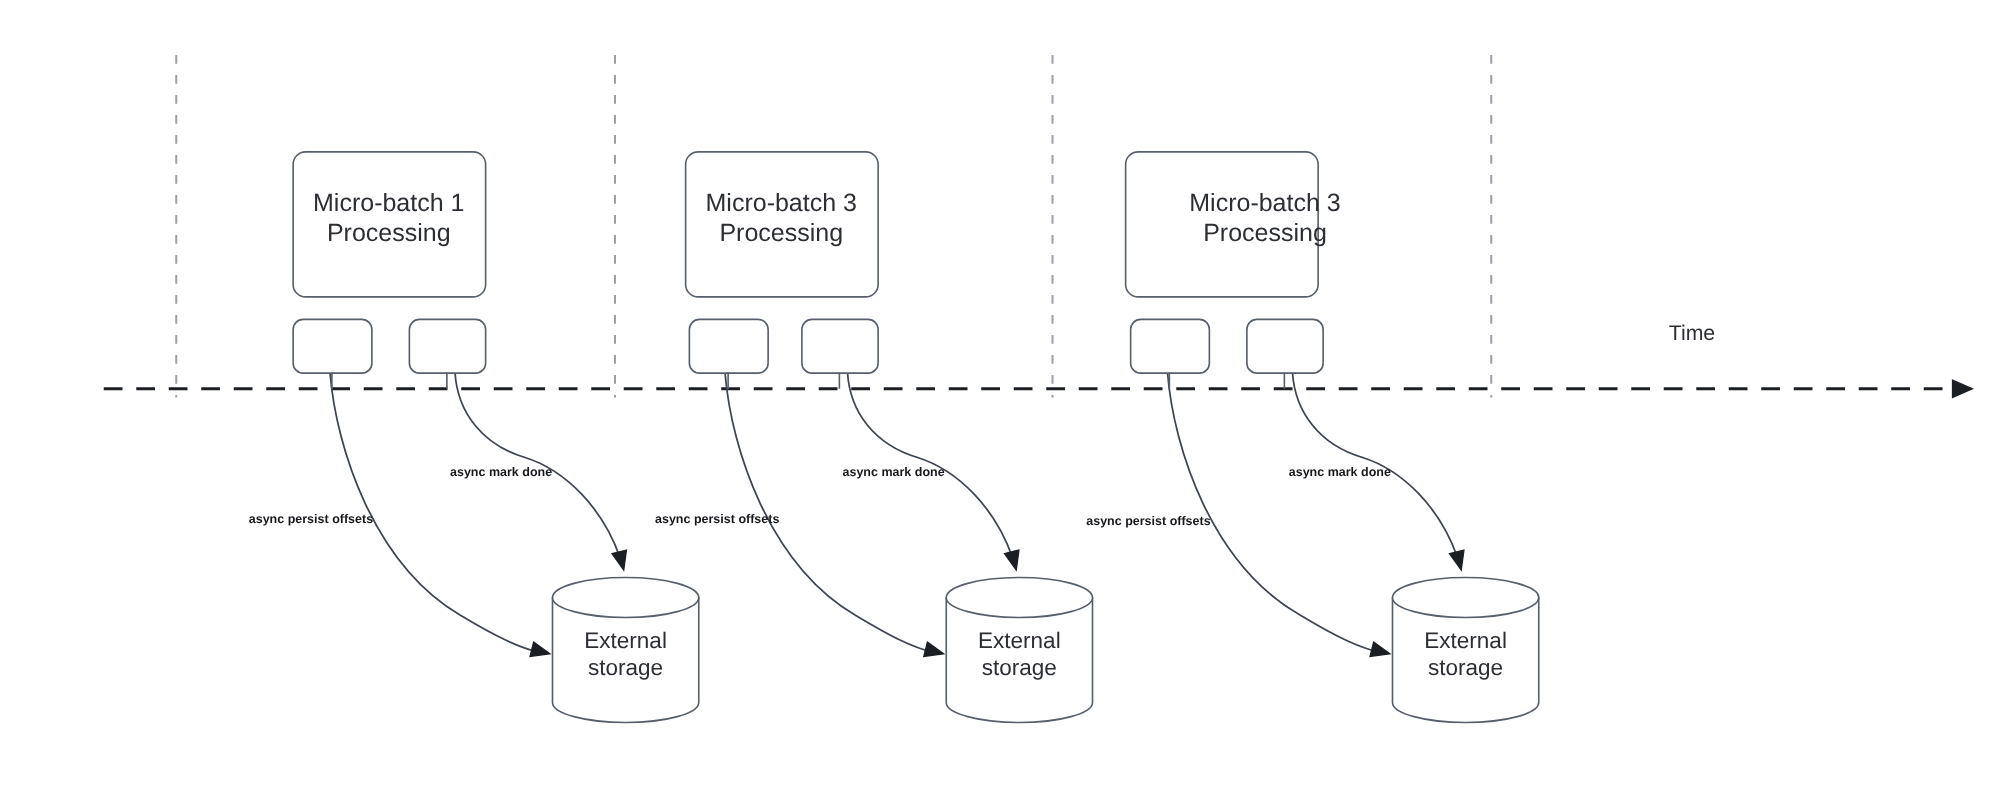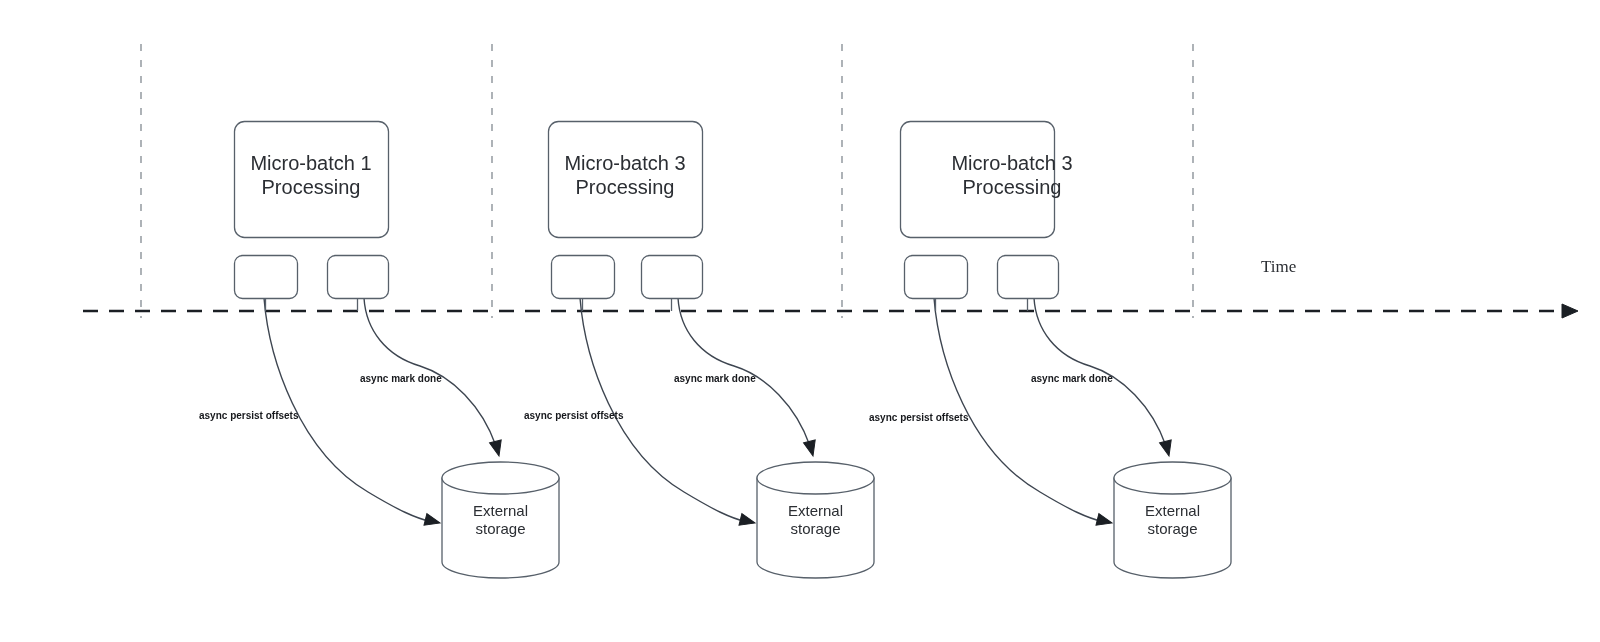--- a/index.html
+++ b/index.html
@@ -31,21 +31,21 @@
     position: absolute;
     white-space: pre;
     line-height: 1.22;
   }
   .batch-label {
     font-size: 20px;
     color: #2b2e33;
     text-align: center;
   }
   .store-label {
-    font-size: 15px;
+    font-size: 18px;
     color: #2b2e33;
     text-align: center;
   }
   .edge-label {
     font-size: 10px;
     font-weight: bold;
     color: #16181c;
   }
   .time-label {
     font-size: 17px;
@@ -115,15 +115,15 @@
       <div class="txt batch-label" style="left: 548px; top: 151px; width: 154px; text-align: center;"><div>Micro-batch 3</div><div>Processing</div></div>
       <div class="txt store-label" style="left: 757px; top: 502px; width: 117px; text-align: center;"><div>External</div><div>storage</div></div>
       <div class="txt edge-label" style="left: 524px; top: 410px;"><div>async persist offsets</div></div>
       <div class="txt edge-label" style="left: 674px; top: 373px;"><div>async mark done</div></div>
       <div class="txt batch-label" style="left: 900px; top: 151px; width: 154px; text-align: center; margin-left: 35px;"><div>Micro-batch 3</div><div>Processing</div></div>
       <div class="txt store-label" style="left: 1114px; top: 502px; width: 117px; text-align: center;"><div>External</div><div>storage</div></div>
       <div class="txt edge-label" style="left: 869px; top: 412px;"><div>async persist offsets</div></div>
       <div class="txt edge-label" style="left: 1031px; top: 373px;"><div>async mark done</div></div>
     </div>
 
-  <div class="txt time-label" id="time-label" style="left: 1261px; top: 257px; font-family: Liberation Serif, serif;">Time</div>
+  <div class="txt time-label" id="time-label" style="left: 1335px; top: 257px;">Time</div>
 
 </div>
 
 </body></html>

